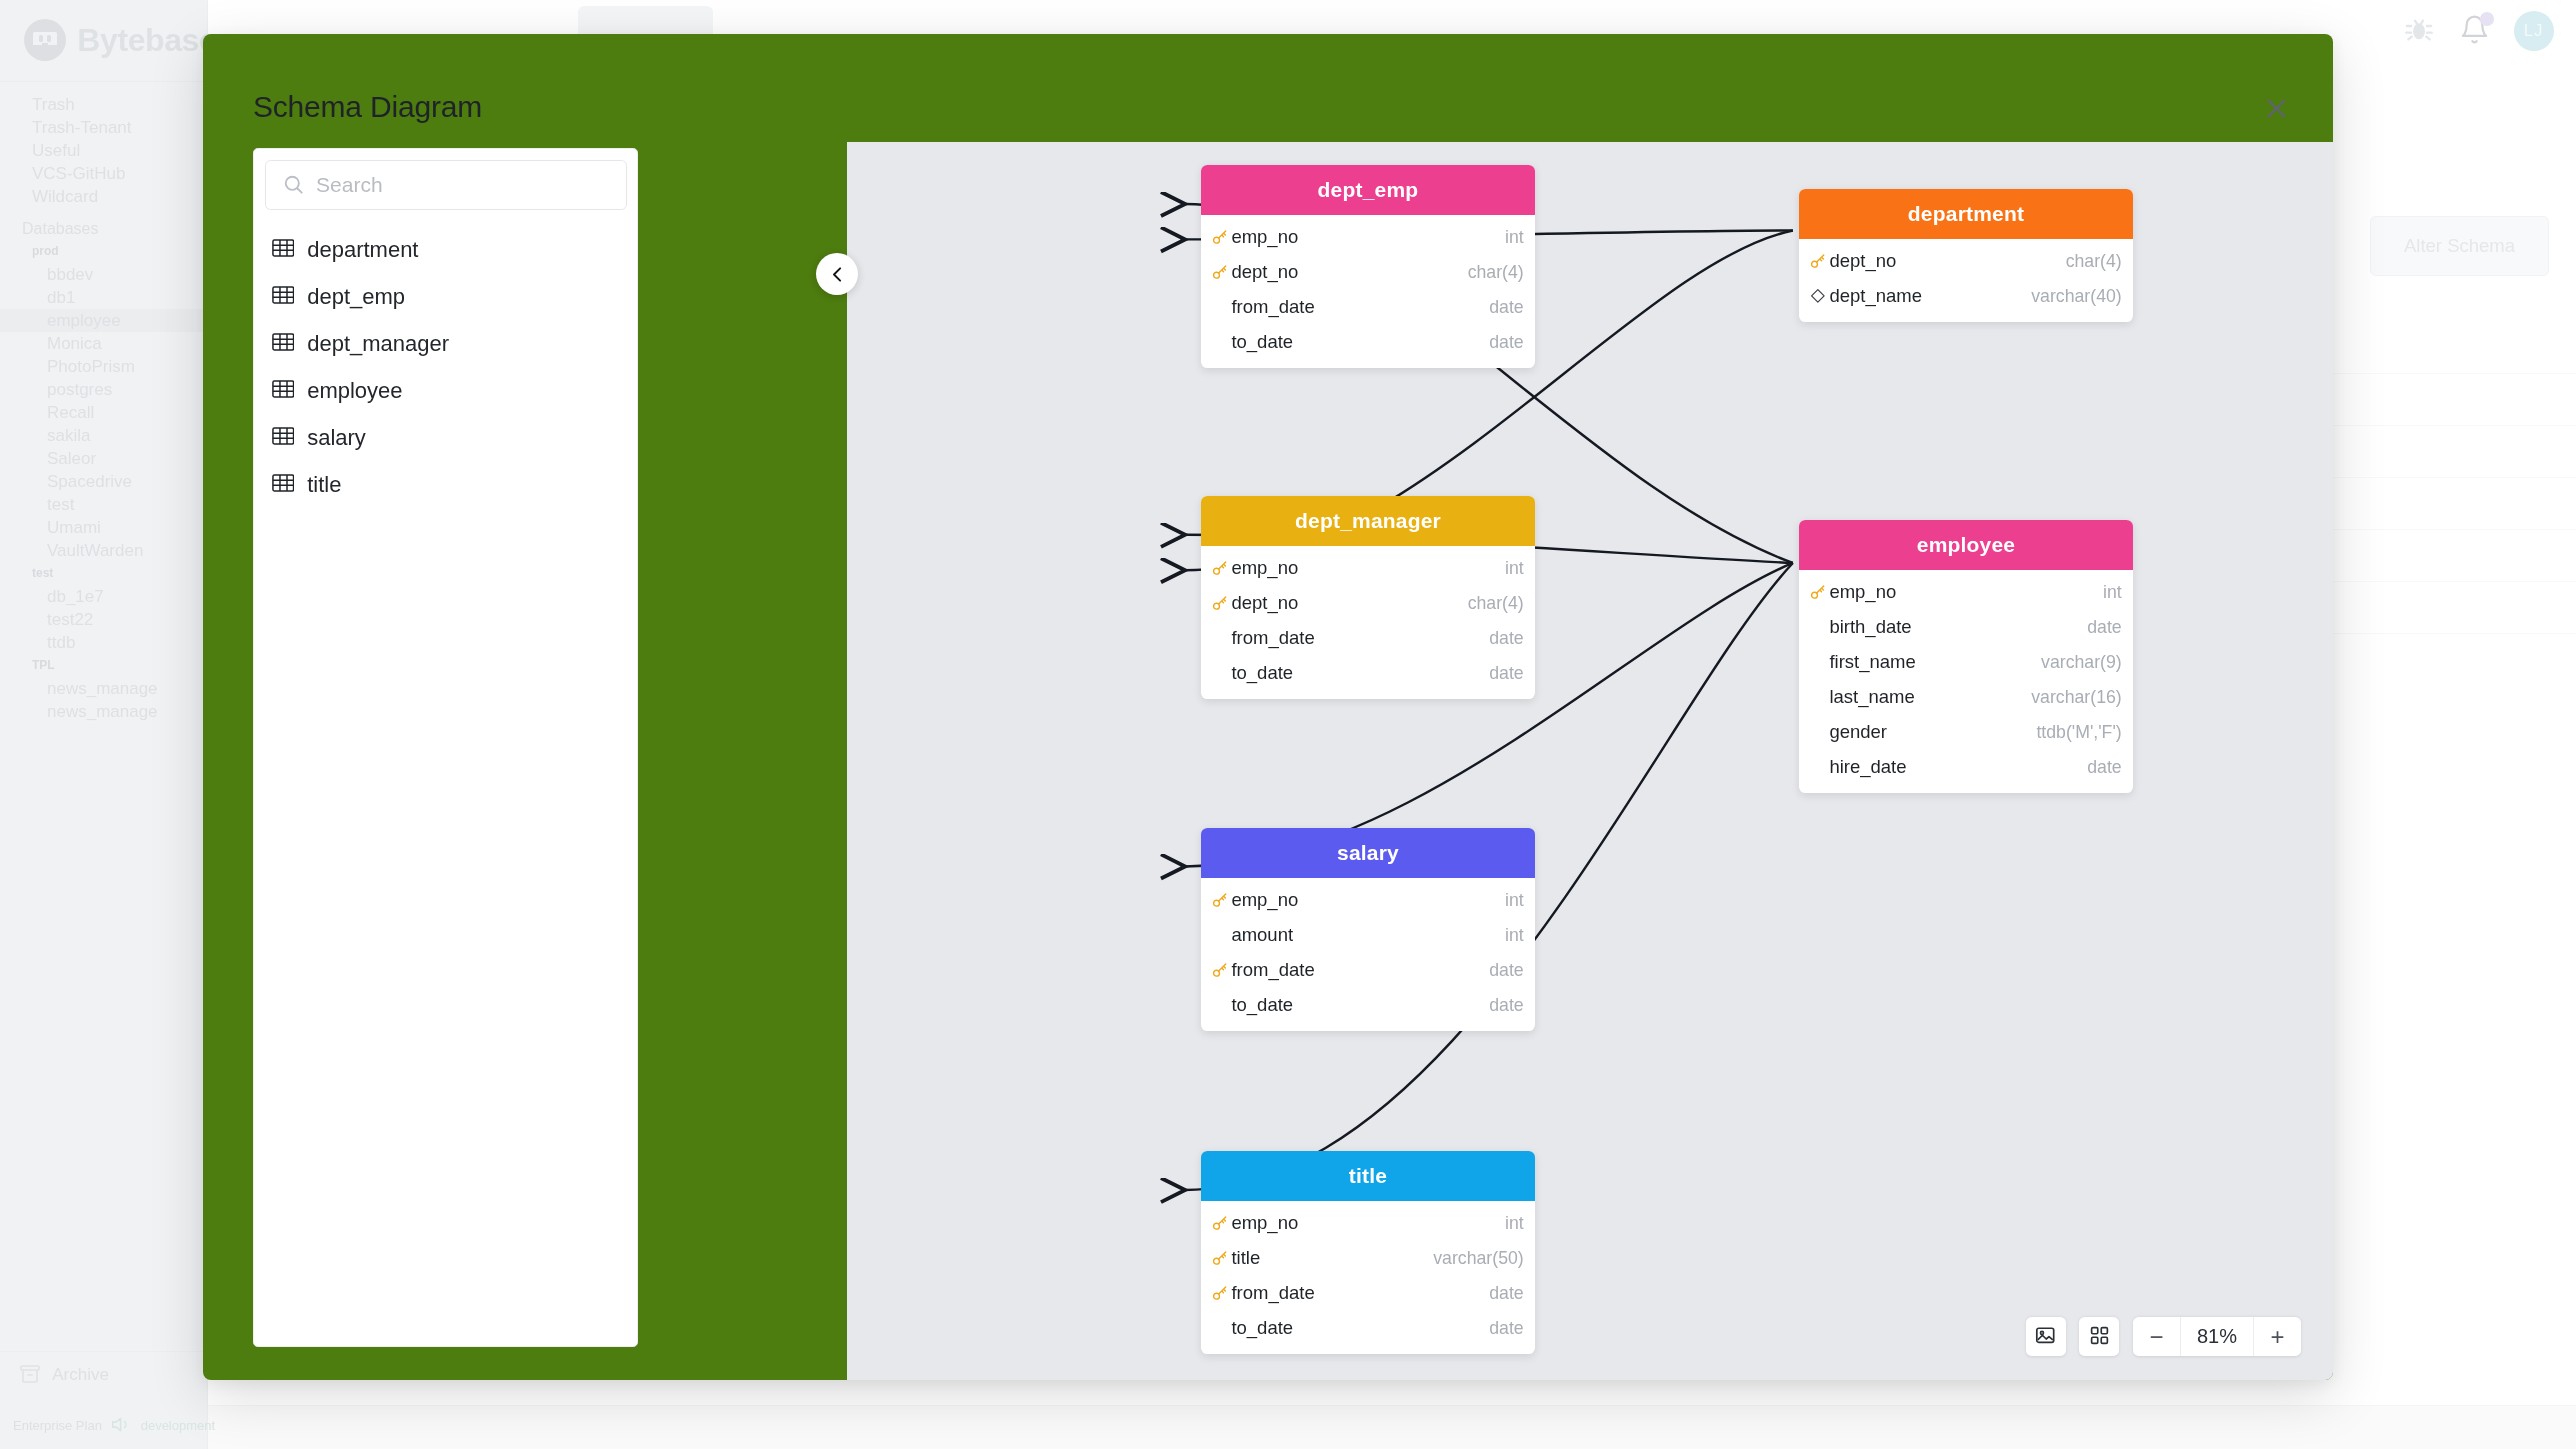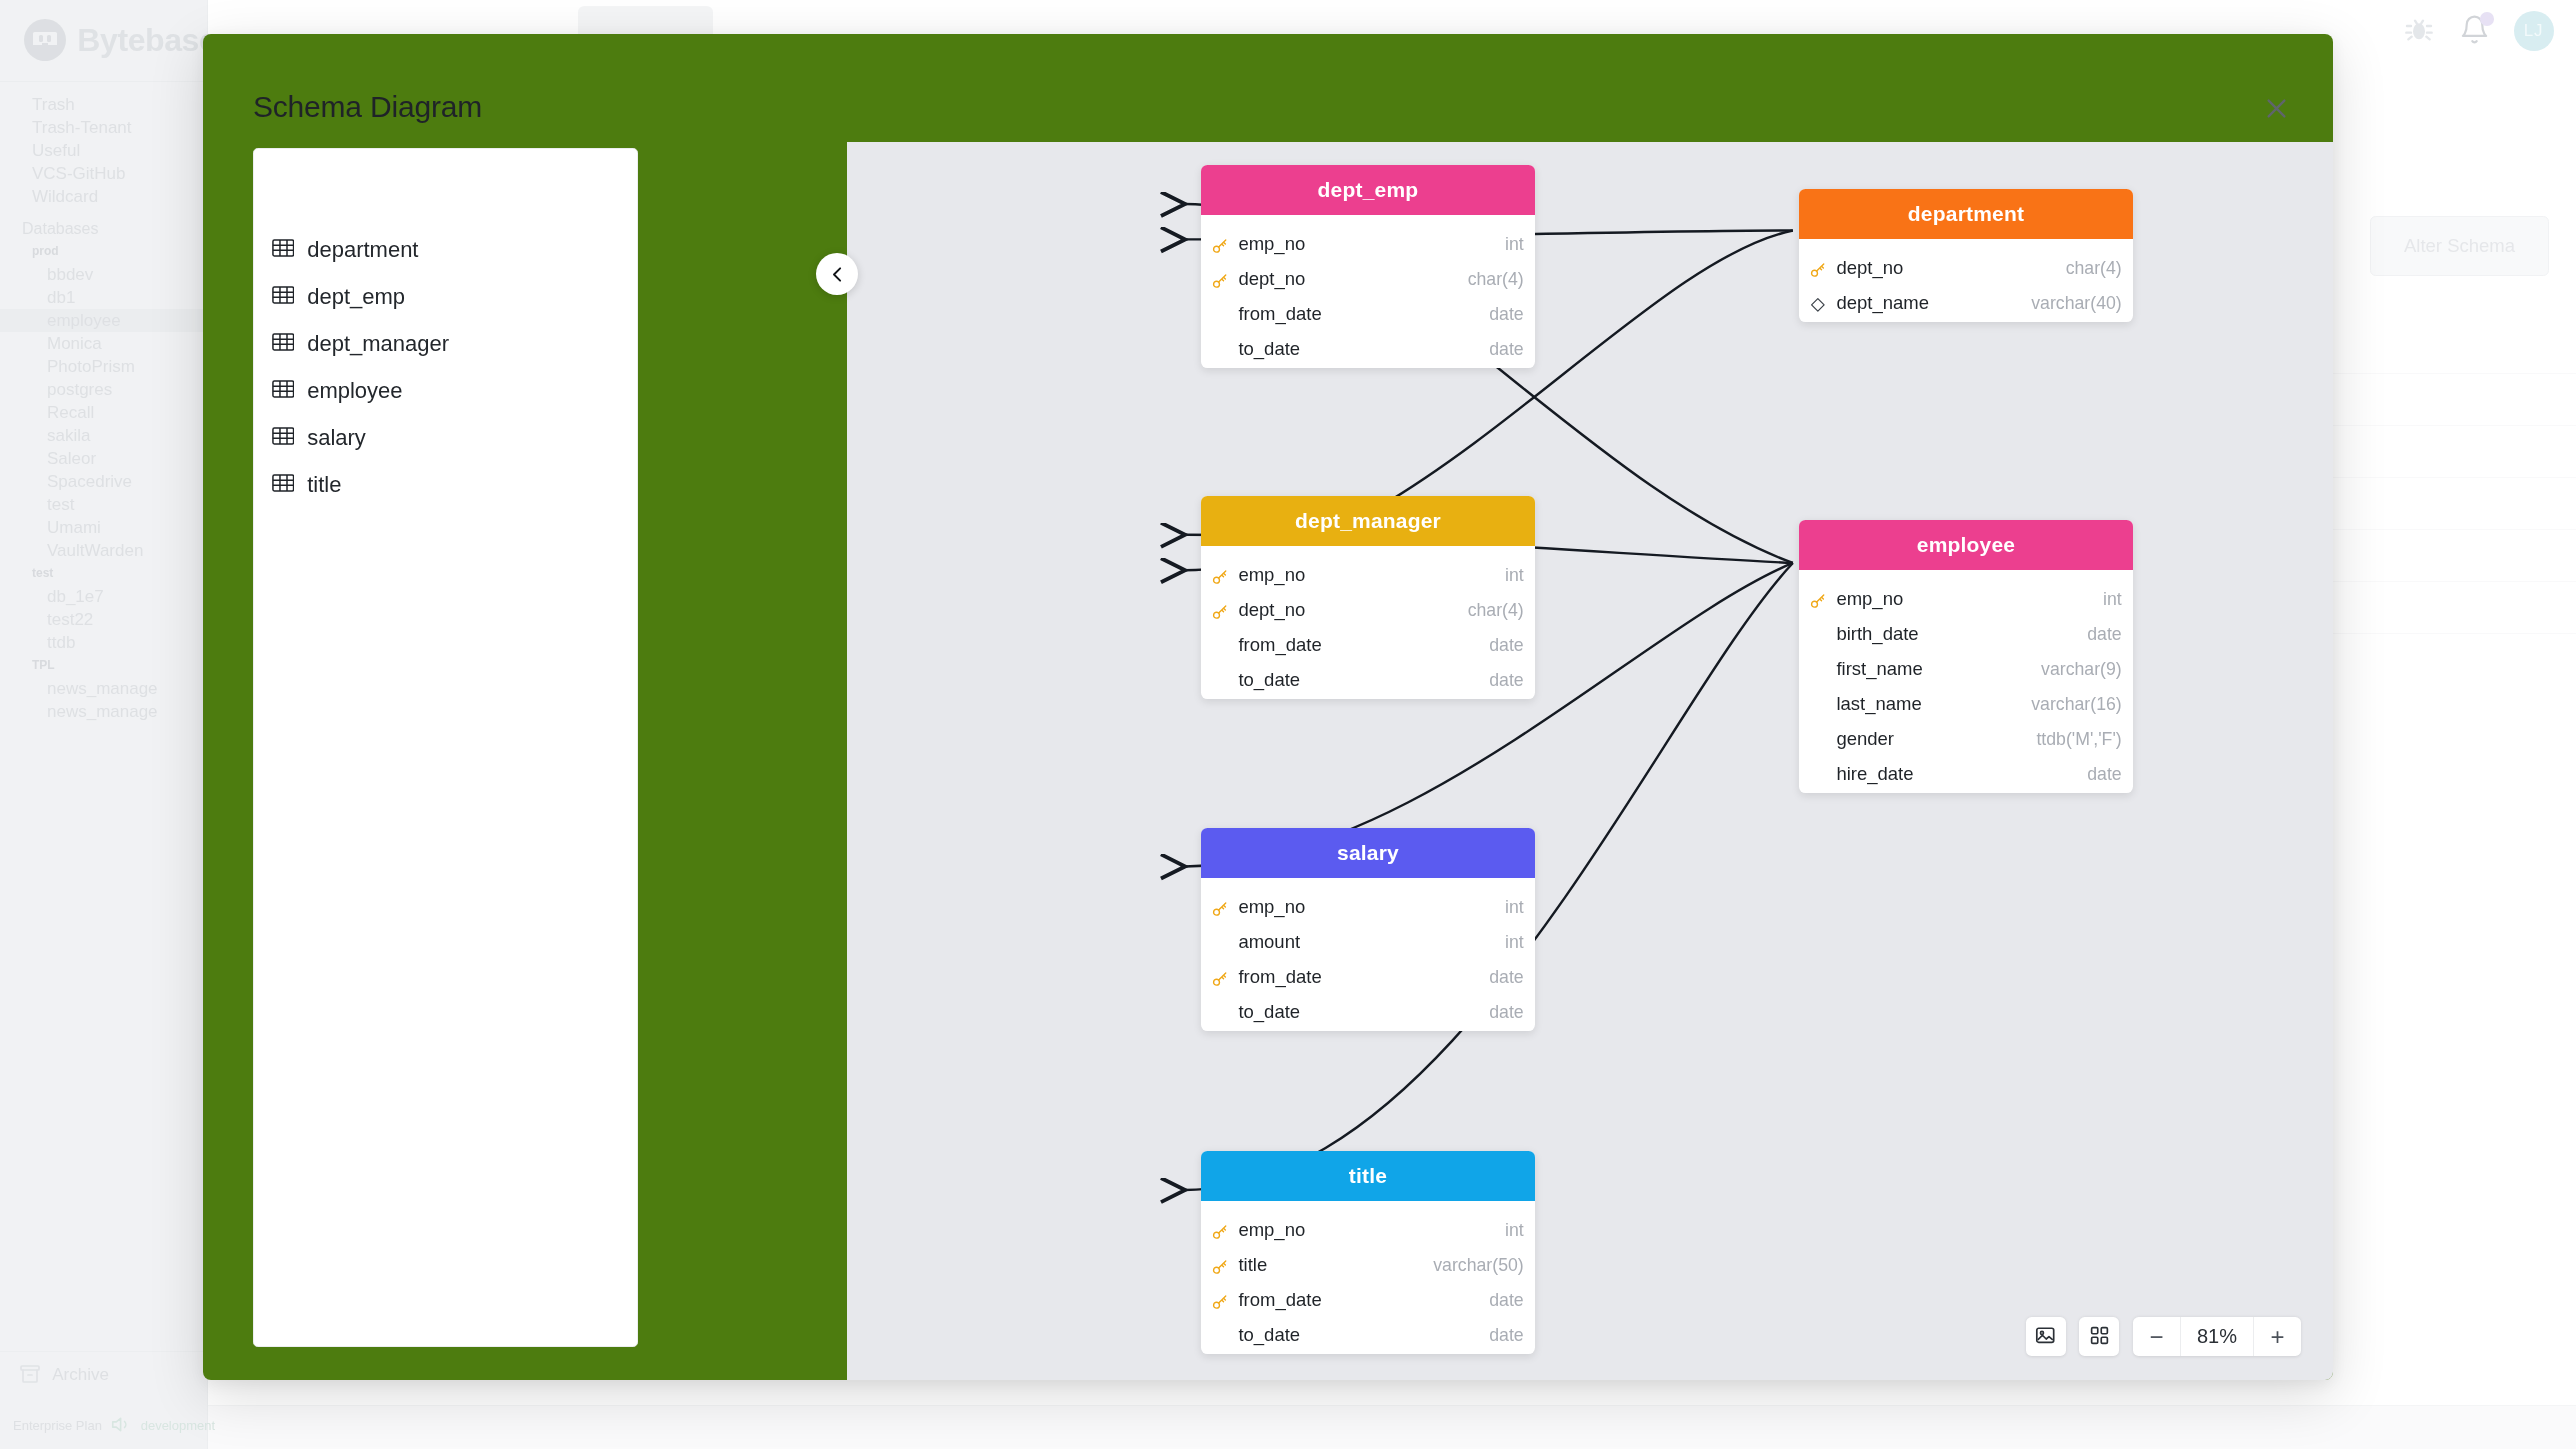--- a/index.html
+++ b/index.html
@@ -166,22 +166,22 @@
     background: #fff; border-radius: 6.4px;
     box-shadow: 0 2.4px 8px rgba(0,0,0,0.10);
     overflow: hidden; z-index: 3;
   }
   .node-head {
     height: 50px; display: flex; align-items: center; justify-content: center;
     color: #fff; font-size: 21px; font-weight: bold; letter-spacing: 0.2px;
   }
   .node-body { padding: 4.8px 0 8px 0; }
   .col-row {
-    height: 35px; display: flex; align-items: flex-end;
-    padding: 0 11.3px 0 9.7px; gap: 10px;
+    height: 35px; display: flex; align-items: center;
+    padding: 0 11.3px 0 9.7px; gap: 3px;
   }
   .col-ico { width: 17.7px; height: 17.7px; flex: none; display: block; }
   .col-ico.blank { visibility: hidden; }
   .col-name { font-size: 18.5px; color: #1f2328; flex: 1; }
   .col-type { font-size: 17.7px; color: #a9adb4; }
 
   
   .toolbar {
     position: absolute; right: 32px; bottom: 24px; display: flex; align-items: center; gap: 13.7px; z-index: 8;
   }
@@ -311,20 +311,29 @@
 
   <div class="modal-title">Schema Diagram</div>
 
   <div class="modal-close">
     <svg viewBox="0 0 24 24" fill="none" stroke="#5f656c" stroke-width="2.1" stroke-linecap="round">
       <path d="M5 5l14 14M19 5L5 19"></path>
     </svg>
   </div>
 
   <div class="panel">
+    <div class="search-box">
+      <span>
+        <svg width="22.5" height="22.5" viewBox="0 0 24 24" fill="none" stroke="#bcc0c6" stroke-width="2" stroke-linecap="round">
+          <circle cx="11" cy="11" r="7"></circle>
+            <path d="M16.5 16.5L21 21"></path>
+        </svg>
+      </span>
+      <input type="text" placeholder="Search" style="">
+    </div>
     <div class="tbl-list">
         <div class="tbl-item">
           <span><svg class="grid-ico" viewBox="0 0 24 20" fill="none" stroke="#1f2328" stroke-width="1.6">
               <rect x="1" y="1.5" width="22" height="17" rx="1.5"></rect>
               <path d="M1 7h22M1 12.5h22M8.5 1.5v17M16 1.5v17"></path>
             </svg></span>
           <span class="tbl-item-label">department</span>
         </div>
         <div class="tbl-item">
           <span><svg class="grid-ico" viewBox="0 0 24 20" fill="none" stroke="#1f2328" stroke-width="1.6">

